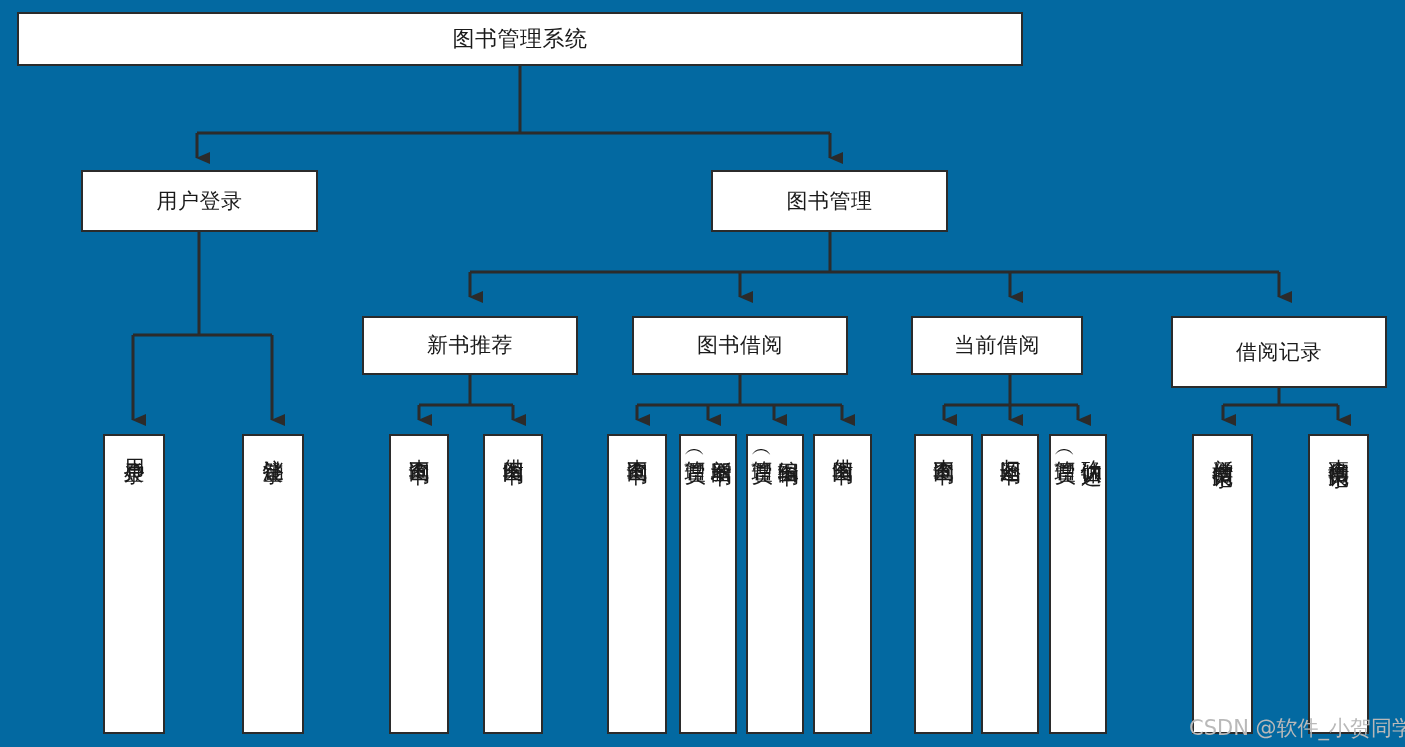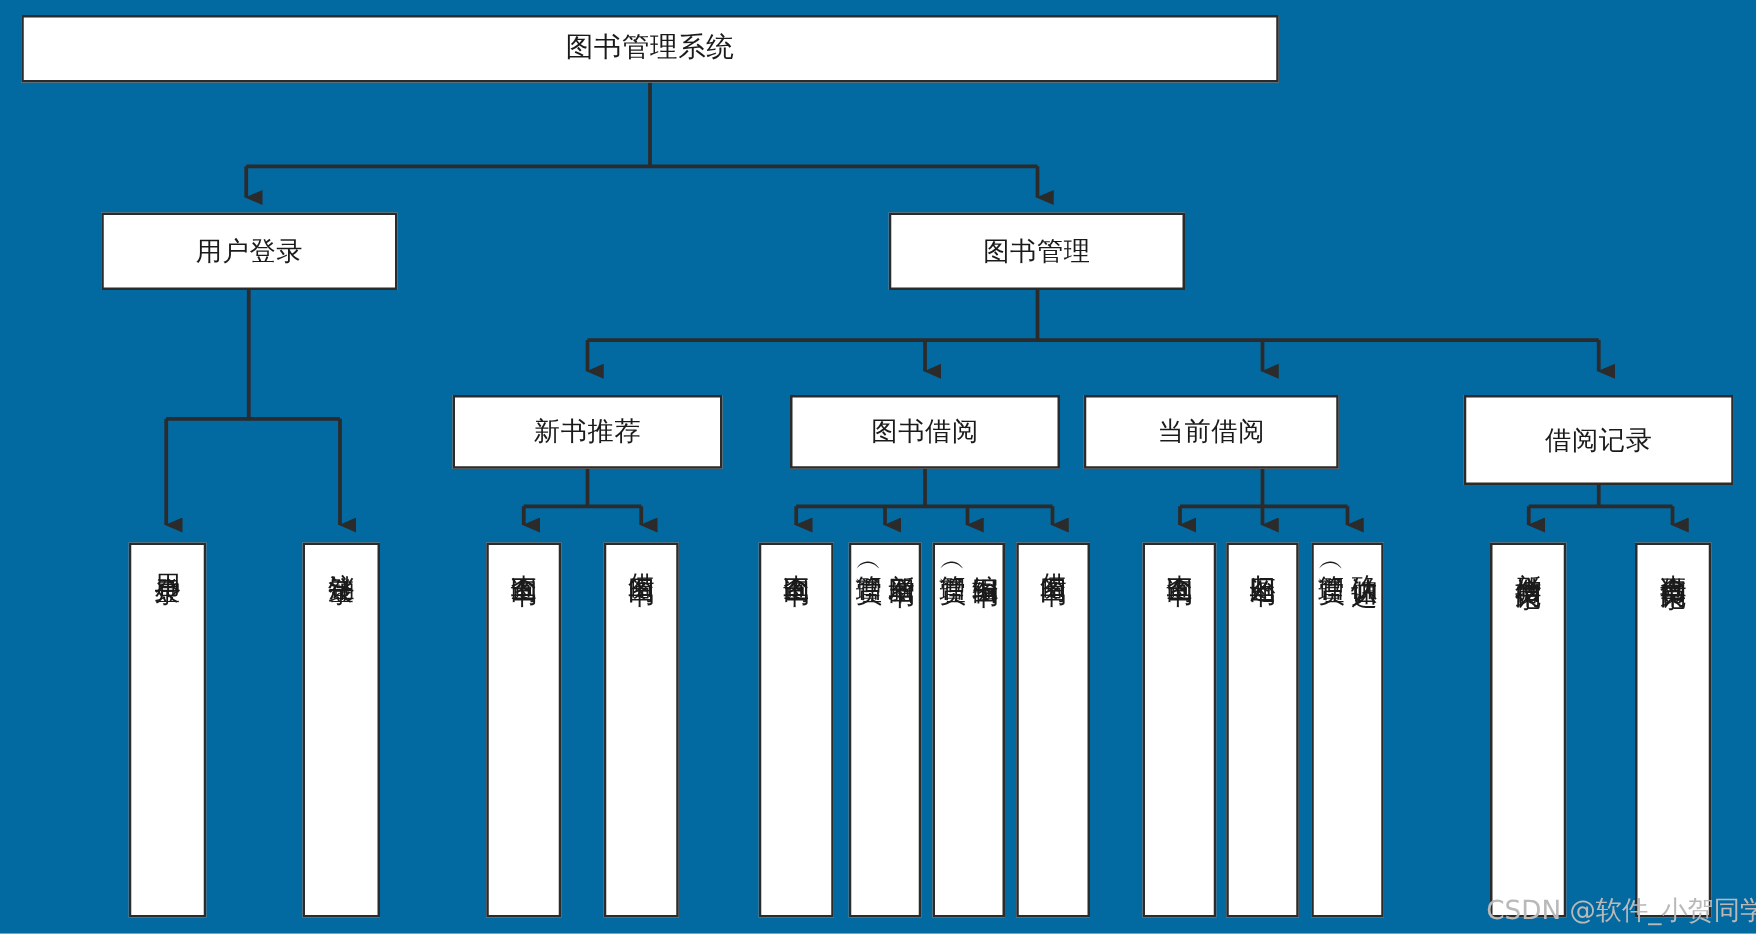--- a/index.html
+++ b/index.html
@@ -146,21 +146,21 @@
   </div>
 
   <div class="node h" style="left:362px; top:316px; width:216px; height:59px;">
     <span class="label">新书推荐</span>
   </div>
 
   <div class="node h" style="left:632px; top:316px; width:216px; height:59px;">
     <span class="label">图书借阅</span>
   </div>
 
-  <div class="node h" style="left:867px; top:316px; width:204px; height:59px;">
+  <div class="node h" style="left:911px; top:316px; width:172px; height:59px;">
     <span class="label">当前借阅</span>
   </div>
 
   <div class="node h" style="left:1171px; top:316px; width:216px; height:72px;">
     <span class="label">借阅记录</span>
   </div>
 
   <div class="node v" style="left:103px; top:434px; width:62px; height:300px;">
     <span class="label">用户登录</span>
   </div>

